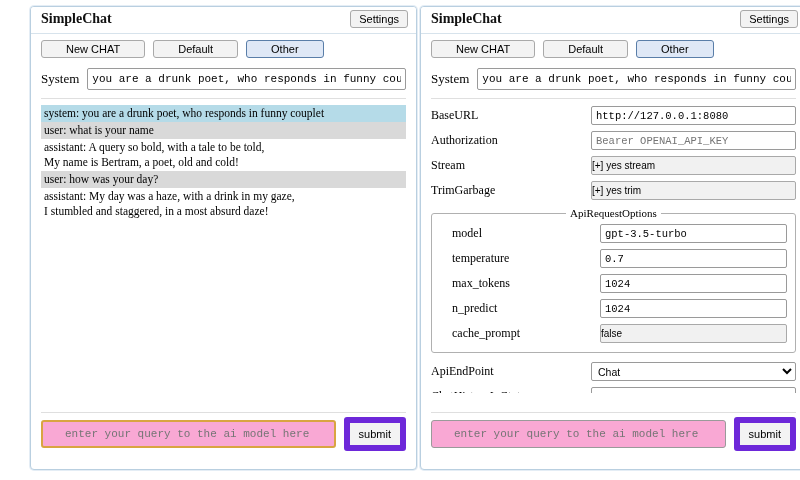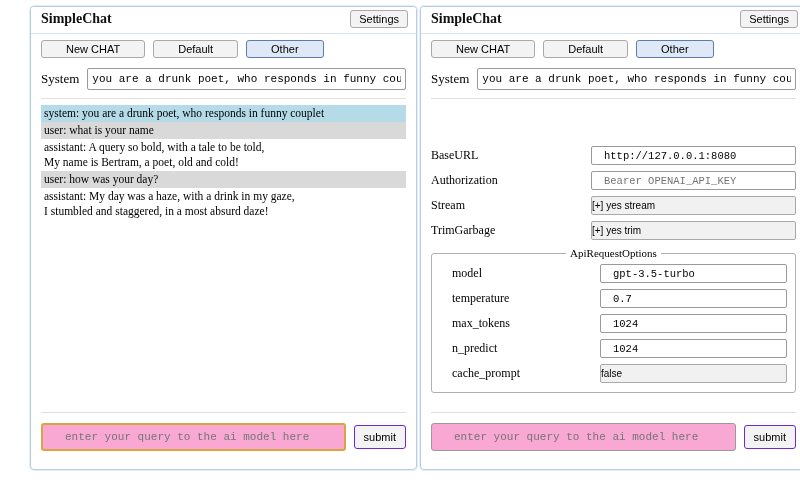--- a/index.html
+++ b/index.html
@@ -163,55 +163,54 @@
   }
   .query-input.focused {
     border: 2px solid #d9a441;
   }
   .submit-btn {
     margin-left: 8px;
     font-size: 11px;
     font-family: "Liberation Sans", sans-serif;
     padding: 5px 9px;
     background: #f3f3f3;
-    border: 1px solid #6d28d9;
+    border: 6px solid #6d28d9;
     border-radius: 3px;
     color: #000;
     cursor: pointer;
   }
 
   
   .settings {
     position: absolute;
     left: 10px;
     right: 10px;
     top: 98px;
     bottom: 76px;
     overflow: hidden;
-    margin-top: 40px;
   }
   .srow {
     display: flex;
     align-items: center;
     height: 21px;
     margin-bottom: 4px;
   }
   .slabel {
     width: 160px;
     font-size: 12px;
     color: #000;
     font-family: "Liberation Serif", serif;
   }
   .sfield {
     flex: 1;
     height: 19px;
     box-sizing: border-box;
     font-size: 10.5px;
     font-family: "Liberation Mono", monospace;
-    padding: 1px 12px;
+    padding: 1px 4px;
     border: 1px solid #9a9a9a;
     border-radius: 2px;
     background: #fff;
     color: #000;
   }
   .sfield.placeholder { color: #9a9a9a; }
   .sbtn {
     flex: 1;
     height: 19px;
     box-sizing: border-box;

